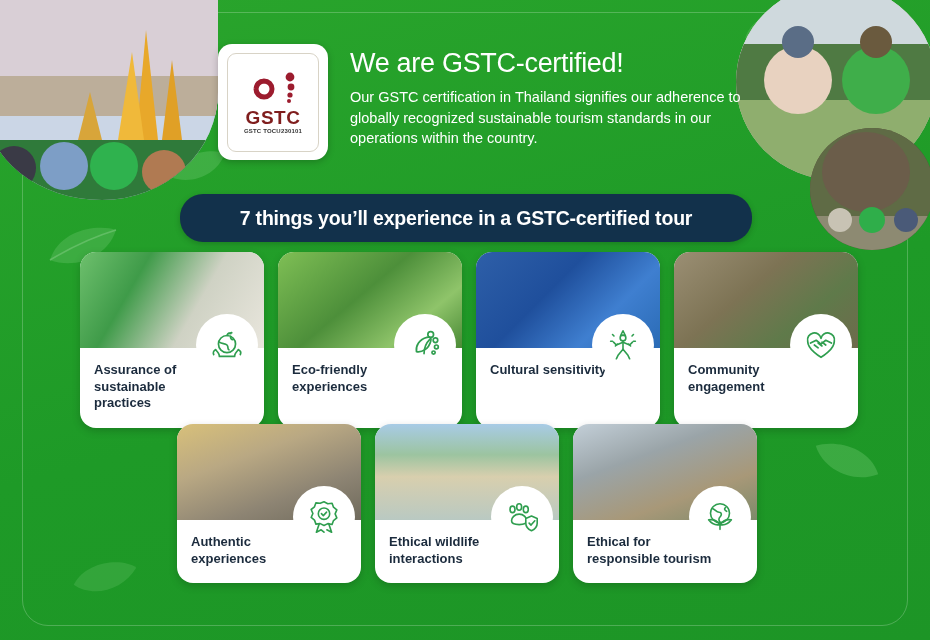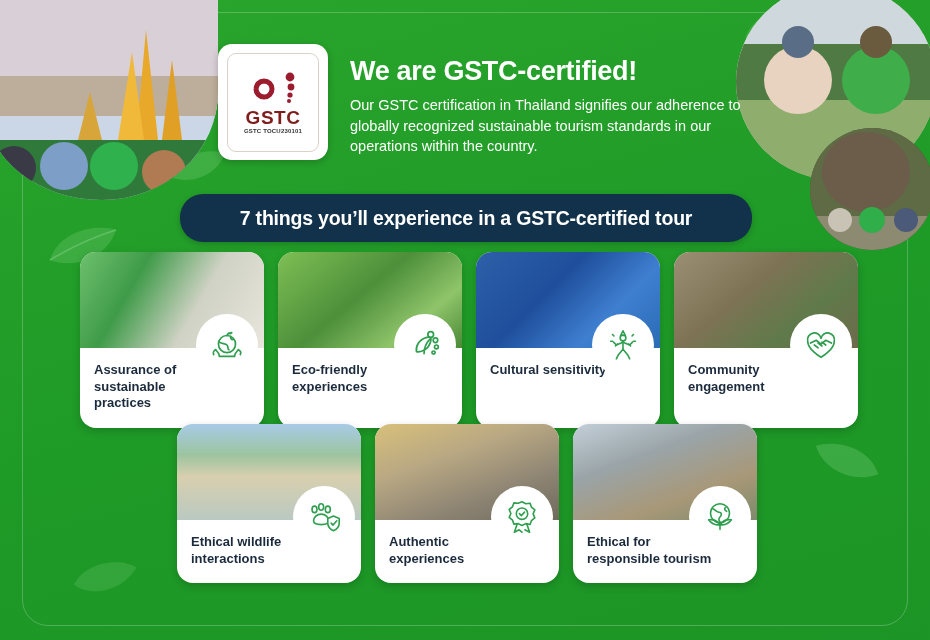--- a/index.html
+++ b/index.html
@@ -57,21 +57,21 @@
     display:flex; align-items:center; justify-content:center;
   }
   #gstc-inner{
     width:92px; height:99px; border:1px solid #d8d3c6; border-radius:9px;
     display:flex; flex-direction:column; align-items:center; justify-content:center; gap:1px;
   }
   #gstc-word{ font-size:19px; font-weight:bold; color:#7f1d1d; letter-spacing:.5px; line-height:1; }
   #gstc-code{ font-size:6px; font-weight:bold; color:#333; letter-spacing:.2px; }
 
   #header-text{ padding-top:4px; max-width:402px; }
-  #headline{ font-size:27px; font-weight:bold; color:#fff; letter-spacing:-.3px; margin-bottom:8px;margin-top:8px; }
+  #headline{ font-size:27px; font-weight:normal; color:#fff; letter-spacing:-.3px; margin-bottom:8px; }
   #subhead{ font-size:14.5px; color:#fff; line-height:1.42; }
 
   
   #banner{
     position:absolute; left:180px; top:194px; width:572px; height:48px;
     background:#12314b; border-radius:23px; z-index:7;
     display:flex; align-items:center; justify-content:center;
     box-shadow:0 2px 6px rgba(0,0,0,.2);
   }
   #banner-text{ color:#fff; font-size:19.5px; font-weight:bold; letter-spacing:-.2px; }
@@ -257,52 +257,52 @@
       </div>
       <div class="card-label">Community engagement</div>
     </div>
   </div>
 
 </div>
 
 <div id="row2">
 
   <div class="card">
+    <div class="card-photo ph-authentic"></div>
+    <div class="card-body">
+      <div class="card-icon">
+        <svg width="38" height="38" viewBox="0 0 40 40" fill="none" stroke="#2f9e4f" stroke-width="1.7" stroke-linecap="round" stroke-linejoin="round">
+          <path d="M20 4l4 2 4.5-.5 1.5 4.2 3.5 2.8-1.8 4.2 1.8 4.2-3.5 2.8-1.5 4.2L24 27l-4 2-4-2-4.5.5-1.5-4.2L6.5 20.5 8.3 16.3 6.5 12.1 10 9.3 11.5 5.1 16 5.6z"></path>
+          <circle cx="20" cy="16.5" r="6"></circle>
+          <path d="M17.3 16.5l2 2 3.4-3.6"></path>
+          <path d="M15 27l-3 9 5-2.5 3 2.5M25 27l3 9-5-2.5"></path>
+        </svg>
+      </div>
+      <div class="card-label">Authentic experiences</div>
+    </div>
+  </div>
+
+  <div class="card">
     <div class="card-photo ph-wildlife"></div>
     <div class="card-body">
       <div class="card-icon">
         <svg width="38" height="38" viewBox="0 0 40 40" fill="none" stroke="#2f9e4f" stroke-width="1.7" stroke-linecap="round" stroke-linejoin="round">
           <ellipse cx="10" cy="12" rx="2.6" ry="3.4"></ellipse>
           <ellipse cx="17" cy="9.5" rx="2.6" ry="3.4"></ellipse>
           <ellipse cx="24" cy="12" rx="2.6" ry="3.4"></ellipse>
           <path d="M17 17c-5 0-8 4-8 7s3 4 8 4 8-1 8-4-3-7-8-7z"></path>
           <path d="M30 19l6 2.5v5c0 4-3 6.5-6 8-3-1.5-6-4-6-8v-5z" fill="#fff"></path>
           <path d="M27.5 26.5l2 2 4-4.5"></path>
         </svg>
       </div>
       <div class="card-label">Ethical wildlife interactions</div>
     </div>
   </div>
 
   <div class="card">
-    <div class="card-photo ph-authentic"></div>
-    <div class="card-body">
-      <div class="card-icon">
-        <svg width="38" height="38" viewBox="0 0 40 40" fill="none" stroke="#2f9e4f" stroke-width="1.7" stroke-linecap="round" stroke-linejoin="round">
-          <path d="M20 4l4 2 4.5-.5 1.5 4.2 3.5 2.8-1.8 4.2 1.8 4.2-3.5 2.8-1.5 4.2L24 27l-4 2-4-2-4.5.5-1.5-4.2L6.5 20.5 8.3 16.3 6.5 12.1 10 9.3 11.5 5.1 16 5.6z"></path>
-          <circle cx="20" cy="16.5" r="6"></circle>
-          <path d="M17.3 16.5l2 2 3.4-3.6"></path>
-          <path d="M15 27l-3 9 5-2.5 3 2.5M25 27l3 9-5-2.5"></path>
-        </svg>
-      </div>
-      <div class="card-label">Authentic experiences</div>
-    </div>
-  </div>
-
-  <div class="card">
     <div class="card-photo ph-support"></div>
     <div class="card-body">
       <div class="card-icon">
         <svg width="38" height="38" viewBox="0 0 40 40" fill="none" stroke="#2f9e4f" stroke-width="1.7" stroke-linecap="round" stroke-linejoin="round">
           <circle cx="20" cy="16" r="10"></circle>
           <path d="M12 11c3 1 4 4 7 4s3 3 1 5-1 5 1 6"></path>
           <path d="M26 10c-2 1-1 3 1 4"></path>
           <path d="M20 28c-5 1-9-1-12-5 5-1 9 1 12 5z"></path>
           <path d="M20 28c5 1 9-1 12-5-5-1-9 1-12 5z"></path>
           <path d="M20 28v5"></path>

